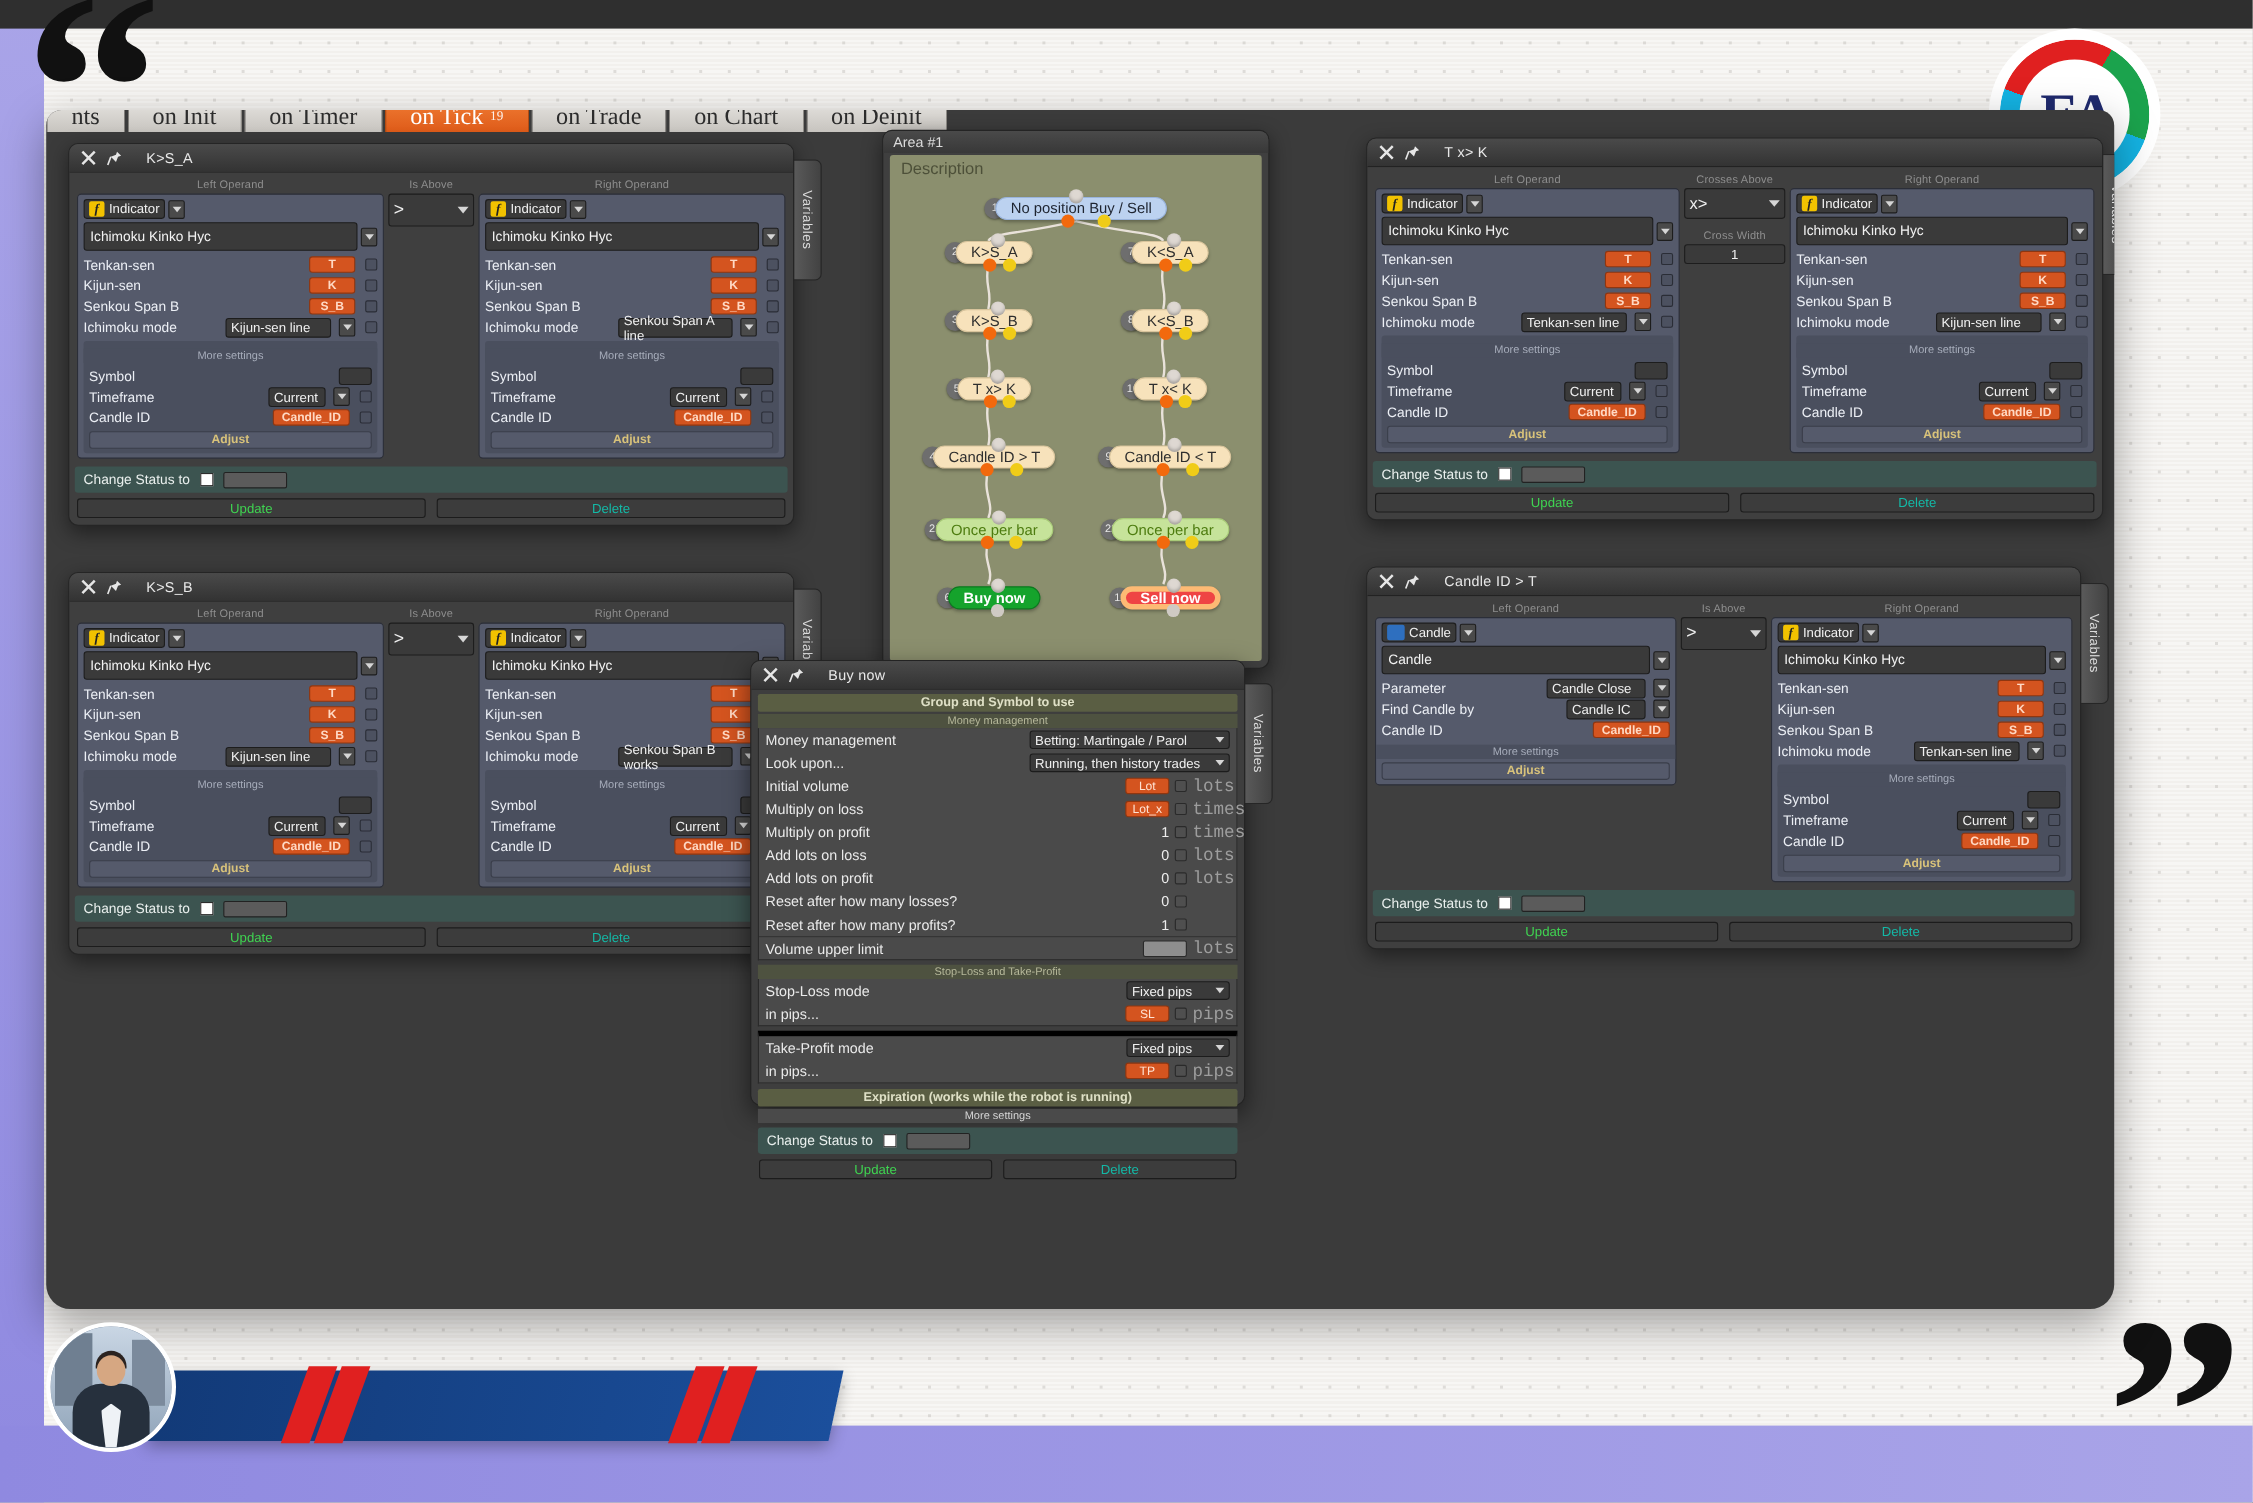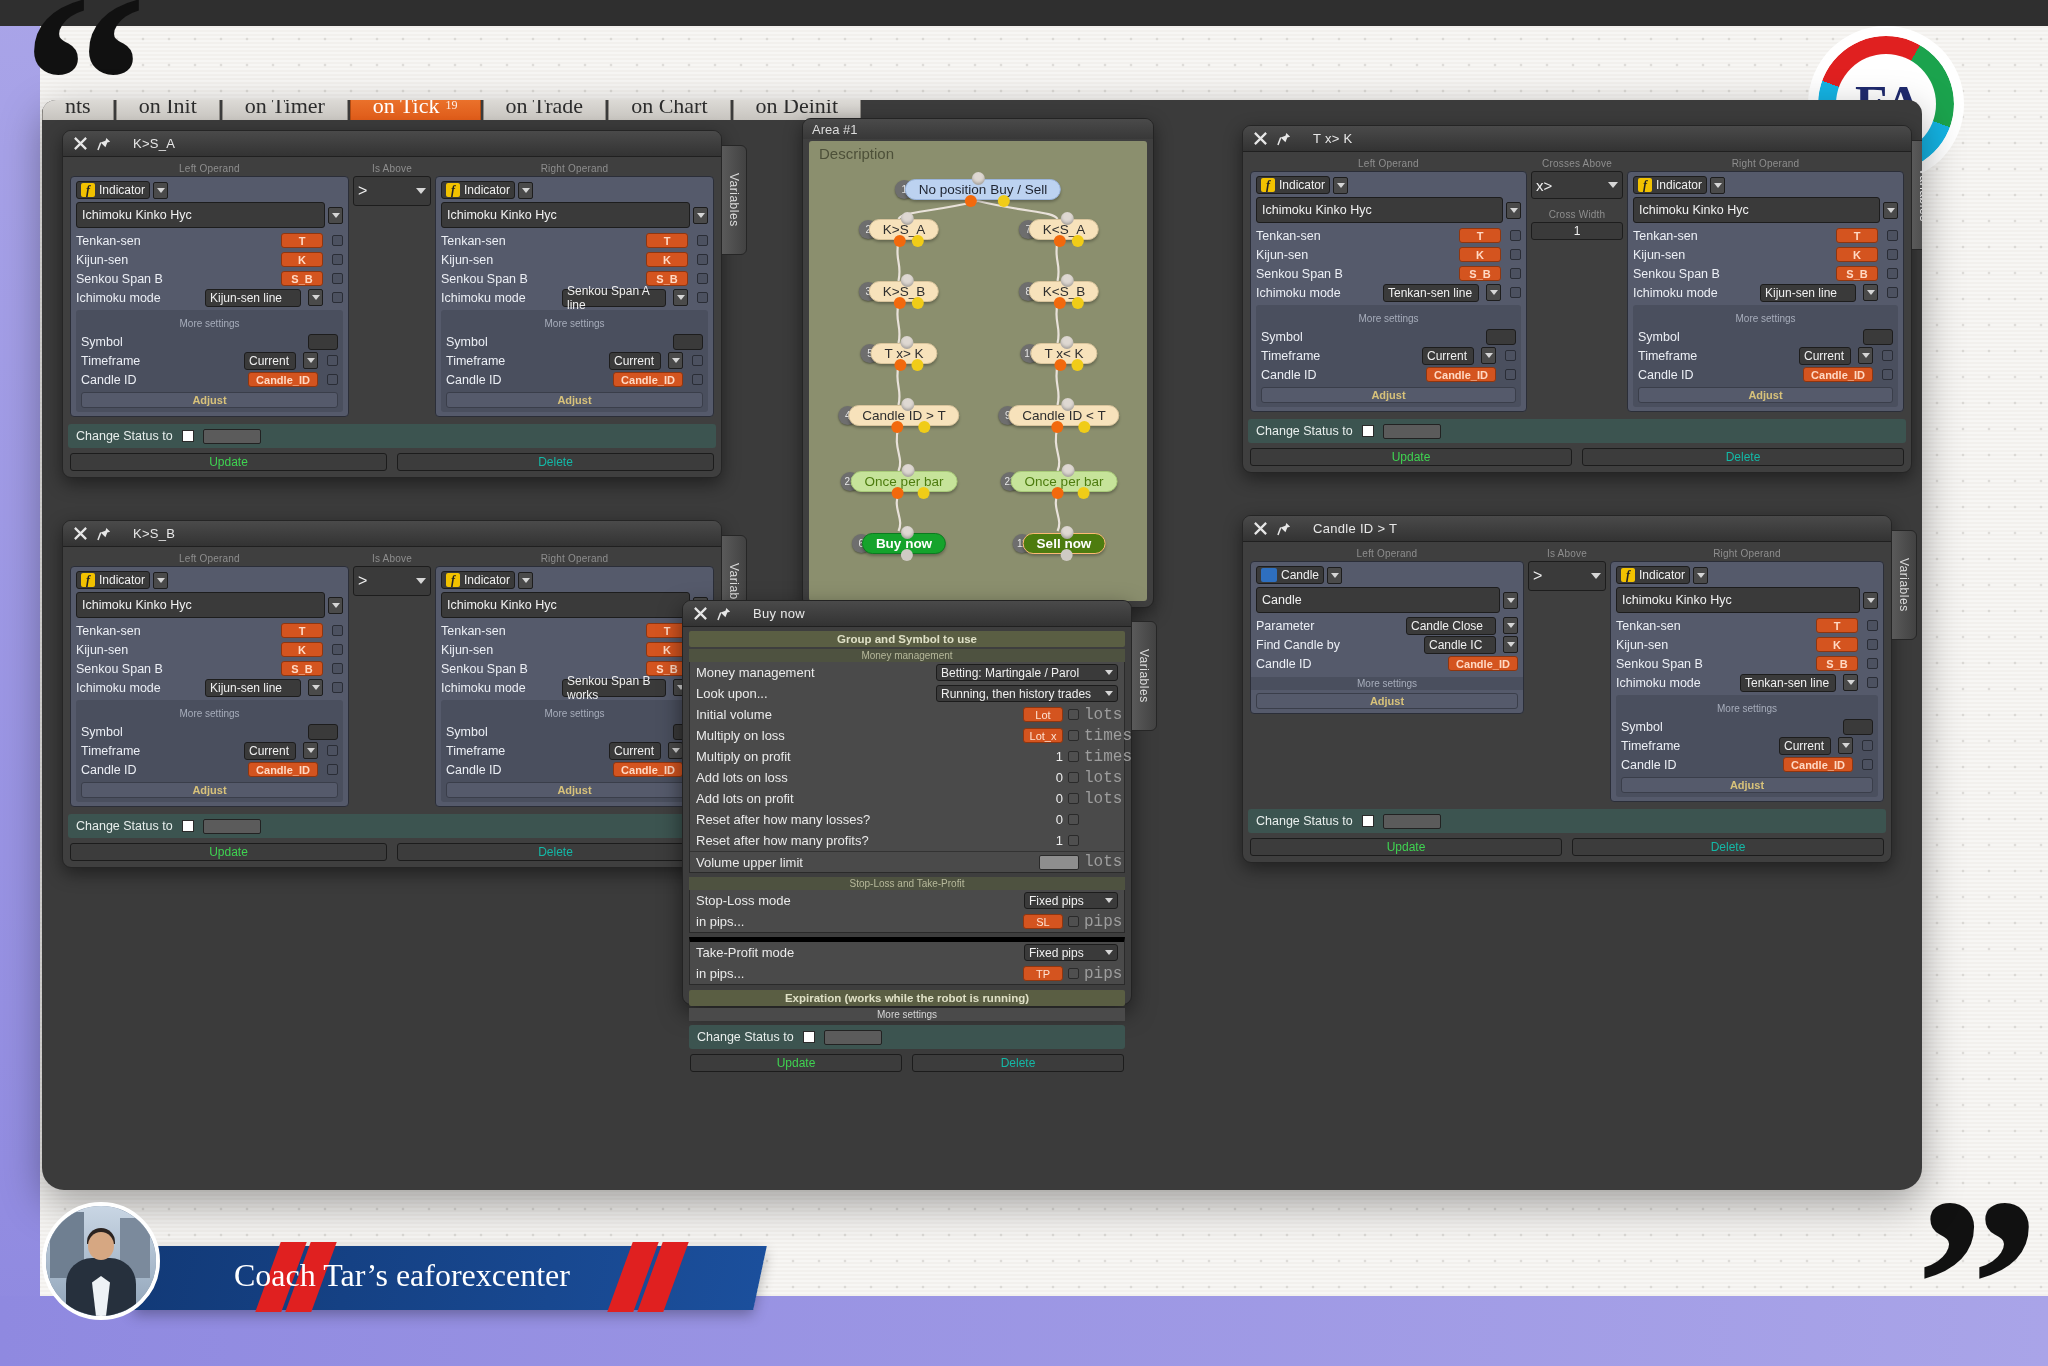--- a/index.html
+++ b/index.html
@@ -122,21 +122,21 @@
   .node{position:absolute;display:flex;align-items:center;transform:translateX(-50%);}
   .nidx{width:19px;height:19px;border-radius:50%;background:#6e6e6e;color:#e8e8e8;
      font-size:10px;display:flex;align-items:center;justify-content:center;
      margin-right:-9px;z-index:1;box-shadow:0 1px 2px rgba(0,0,0,.4);}
   .pill{height:21px;border-radius:11px;padding:0 13px;display:flex;align-items:center;
      font-size:13.5px;white-space:nowrap;box-shadow:0 2px 3px rgba(0,0,0,.28);z-index:2;}
   .pill.cond{background:#f7e2bb;color:#2e2e2e;border:1px solid #d8c49c;}
   .pill.blue{background:#bcd2f0;color:#1e2430;border:1px solid #9ab4dc;}
   .pill.green{background:#c6e39a;color:#4d7c0f;border:1px solid #a8ca78;}
   .pill.buy{background:#15a32c;color:#fff;font-weight:700;border:1px solid #0c7a1f;}
-  .pill.sell{background:#4d7c0f;color:#fff;font-weight:700;border:1px solid #fdba74;text-align:center;}
+  .pill.sell{background:#ef4444;color:#fff;font-weight:700;border:5px solid #fdba74;text-align:center;}
   .dot{position:absolute;border-radius:50%;z-index:3;}
   .dot.top{width:13px;height:13px;background:#ded8d2;box-shadow:inset 0 -2px 3px rgba(0,0,0,.25);}
   .dot.or{width:12px;height:12px;background:#f2690d;}
   .dot.ye{width:12px;height:12px;background:#f0cc18;}
   .dot.gy{width:12px;height:12px;background:#cfcac4;}
   svg.edges{position:absolute;inset:0;width:100%;height:100%;}
 
   
   #buywin{position:absolute;left:640px;top:500px;width:450px;height:405px;
      background:#3e3e3e;border:1px solid #232323;border-radius:9px;
@@ -1049,14 +1049,13 @@
   <div class="slash red" style="left:630px;bottom:6px"></div>
   <div id="avatar">
     <div class="sky"></div>
     <div class="bldg"></div>
     <div class="bldg2"></div>
     <div class="body"></div>
     <div class="shirt"></div>
     <div class="hair"></div>
     <div class="head"></div>
   </div>
-  <div id="bar-text">Coach Tar’s eaforexcenter</div>
 </div>
 
 </body></html>

